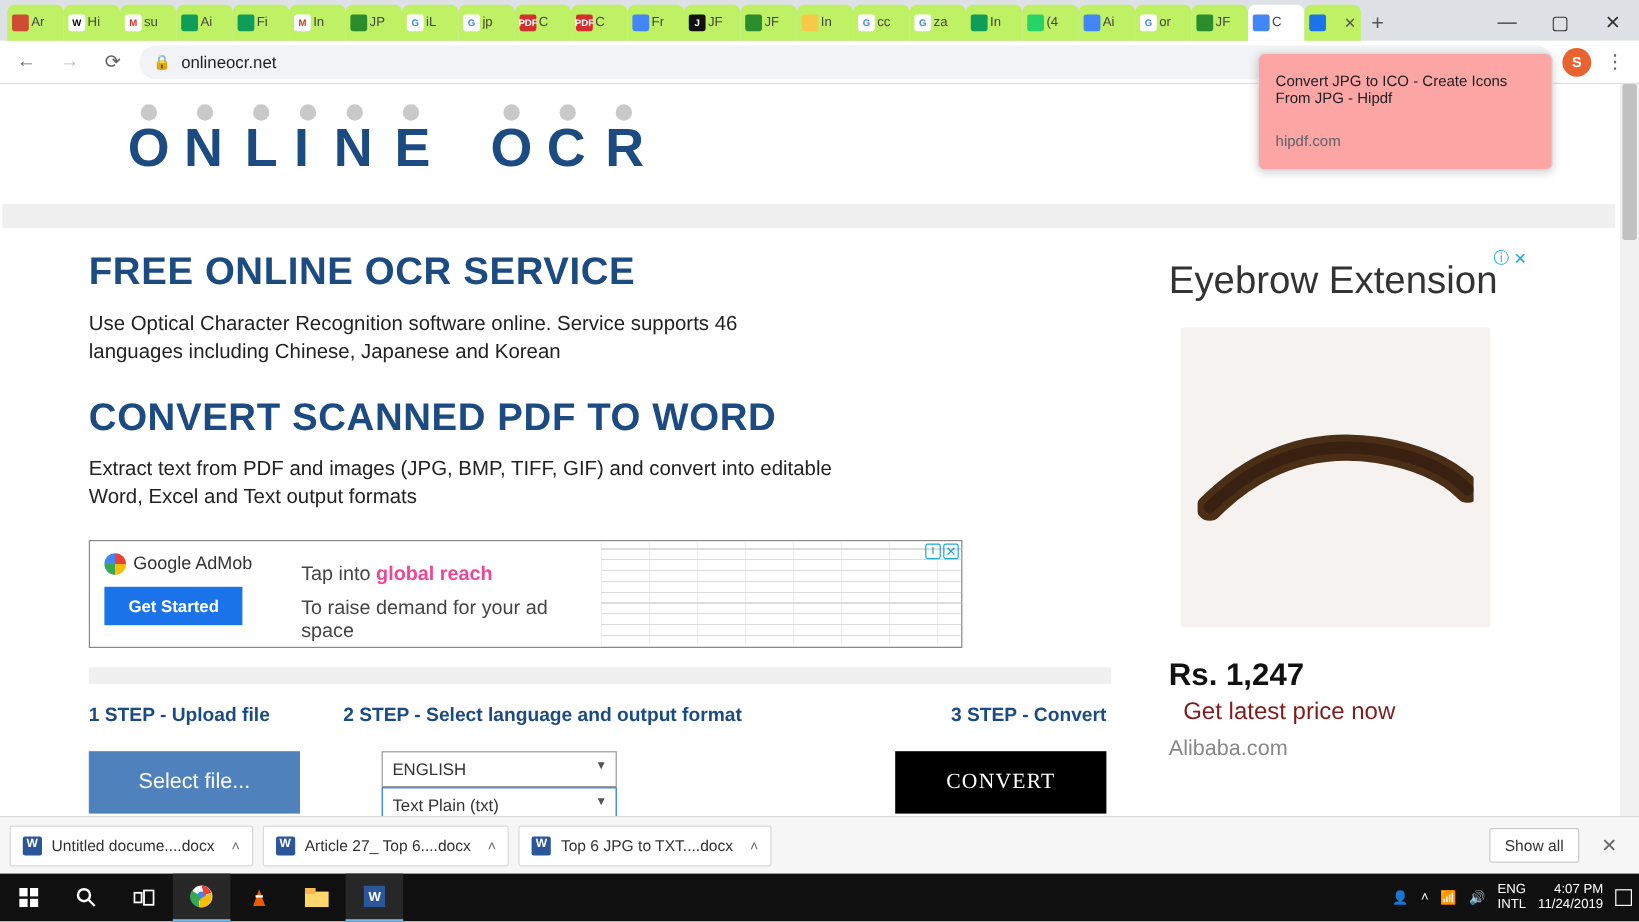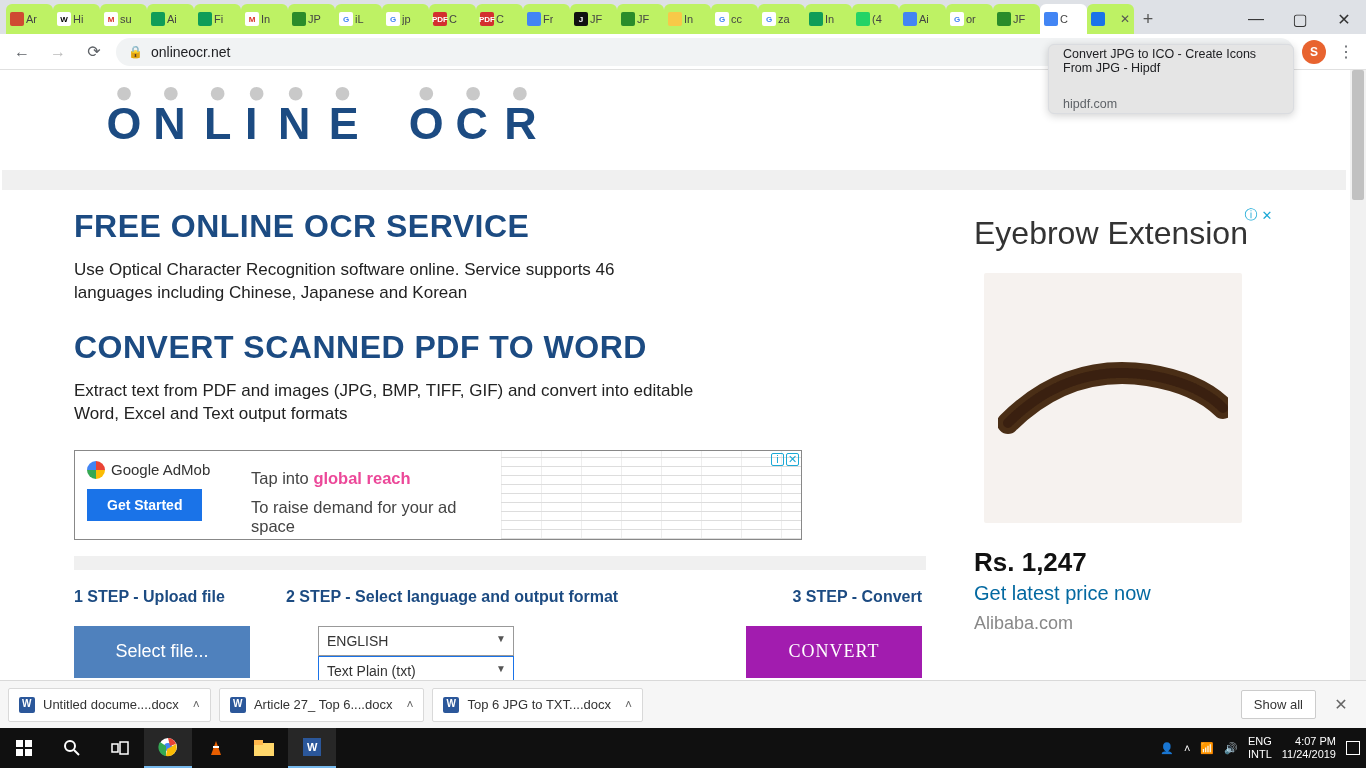--- a/index.html
+++ b/index.html
@@ -18,21 +18,21 @@
 
 .addrbar { height: 36px; background: #fff; display: flex; align-items: center; padding: 0 8px; gap: 8px; border-bottom: 1px solid #e0e0e0; }
 .navbtn { width: 28px; height: 28px; display: flex; align-items: center; justify-content: center; color: #5f6368; border-radius: 50%; }
 .navbtn.disabled { color: #bbb; }
 .omnibox { flex: 1; height: 28px; background: #f1f3f4; border-radius: 14px; display: flex; align-items: center; padding: 0 12px; gap: 8px; color: #202124; font-size: 14px; }
 .lock { color: #5f6368; font-size: 12px; }
 .avatar { width: 24px; height: 24px; border-radius: 50%; background: #e8632f; color: #fff; display: flex; align-items: center; justify-content: center; font-size: 12px; font-weight: 600; }
 .kebab { width: 24px; text-align: center; color: #5f6368; }
 
 
-.hovercard { position: absolute; top: 44px; right: 72px; width: 246px; background: #e5e5e5; border: 1px solid #dadce0; border-radius: 6px; box-shadow: 0 2px 8px rgba(0,0,0,.18); padding: 2px 14px; font-size: 12.5px; color: #202124; z-index: 50; }
+.hovercard { position: absolute; top: 44px; right: 72px; width: 246px; background: #fca5a5; border: 1px solid #dadce0; border-radius: 6px; box-shadow: 0 2px 8px rgba(0,0,0,.18); padding: 16px 14px; font-size: 12.5px; color: #202124; z-index: 50; }
 .hovercard .hurl { color: #5f6368; margin-top: 22px; }
 
 
 .viewport { height: 610px; overflow: hidden; position: relative; background: #fff; }
 .page { width: 1348px; margin: 0; position: relative; }
 
 .logo-row { height: 100px; padding: 12px 0 6px 90px; }
 .logo-row svg { height: 78px; }
 
 .strip { height: 20px; background: #f0f0f0; margin: 0 2px 18px 2px; }
@@ -56,33 +56,33 @@
 .strip2 { height: 14px; background: #f0f0f0; margin-bottom: 18px; }
 
 .steps { display: flex; gap: 0; font-family: Verdana, sans-serif; }
 .stepcol { }
 .steplabel { font-size: 16px; font-weight: 700; color: #1c4b82; margin-bottom: 20px; }
 .step1 { width: 212px; }
 .step2 { width: 460px; }
 .step3 { width: 176px; }
 
 .bigbtn { width: 176px; height: 52px; background: #4f81bd; color: #fff; font-size: 18px; display: flex; align-items: center; justify-content: center; border: none; }
-.bigbtn.convert { background: #a21caf; letter-spacing: 1px; font-family: Georgia, serif; }
+.bigbtn.convert { background: #000000; letter-spacing: 1px; font-family: Georgia, serif; }
 .sel { width: 196px; height: 30px; border: 1px solid #999; font-size: 14px; padding: 0 8px; background: #fff; color: #333; appearance: none; position: relative; margin-left: 32px; }
 .selwrap { position: relative; display: inline-block; margin-right: 28px; }
 .selwrap.blue .sel { border: 1.5px solid #1a73e8; }
 .selwrap::after { content: "▼"; position: absolute; right: 8px; top: 7px; font-size: 10px; color: #555; pointer-events: none; }
 
 
 .sidecol .adcorner2 { position: absolute; top: 0; right: 0; font-size: 13px; color: #1ba9d6; display: flex; gap: 2px; }
 .sidecol .adcorner2 span { display: inline-flex; width: 14px; height: 14px; align-items: center; justify-content: center; }
 .eyebrow-title { font-size: 32px; color: #333; font-weight: 400; line-height: 1.1; margin-top: 8px; margin-bottom: 22px; }
 .eyebrow-img { width: 258px; height: 250px; background: #f6f2ef; border-radius: 2px; display: flex; align-items: center; justify-content: center; margin-left: 10px; }
 .price { font-size: 26px; font-weight: 700; color: #111; margin-top: 24px; }
-.pricesub { font-size: 20px; color: #0369a1; margin-top: 4px; }
+.pricesub { font-size: 20px; color: #7f1d1d; margin-top: 4px; margin-left: 12px; }
 .vendor { font-size: 18px; color: #888; margin-top: 8px; }
 
 
 .dlbar { position: absolute; left: 0; right: 0; bottom: 40px; height: 48px; background: #f6f6f6; border-top: 1px solid #d9d9d9; display: flex; align-items: center; padding: 0 8px; gap: 8px; }
 .dlitem { height: 34px; border: 1px solid #d9d9d9; background: #fff; display: flex; align-items: center; padding: 0 10px; gap: 8px; font-size: 13px; color: #333; border-radius: 2px; }
 .dlitem .wicon { width: 16px; height: 16px; background: #2b579a; border-radius: 2px; position: relative; }
 .dlitem .wicon::after { content: "W"; color: #fff; font-size: 10px; font-weight: 700; position: absolute; left: 3px; top: 1px; }
 .dlitem .chev { color: #666; font-size: 12px; margin-left: 6px; }
 .dlbar .showall { margin-left: auto; font-size: 13px; color: #333; border: 1px solid #ccc; background: #fff; padding: 6px 12px; border-radius: 2px; }
 .dlbar .xclose { width: 34px; text-align: center; color: #666; }

